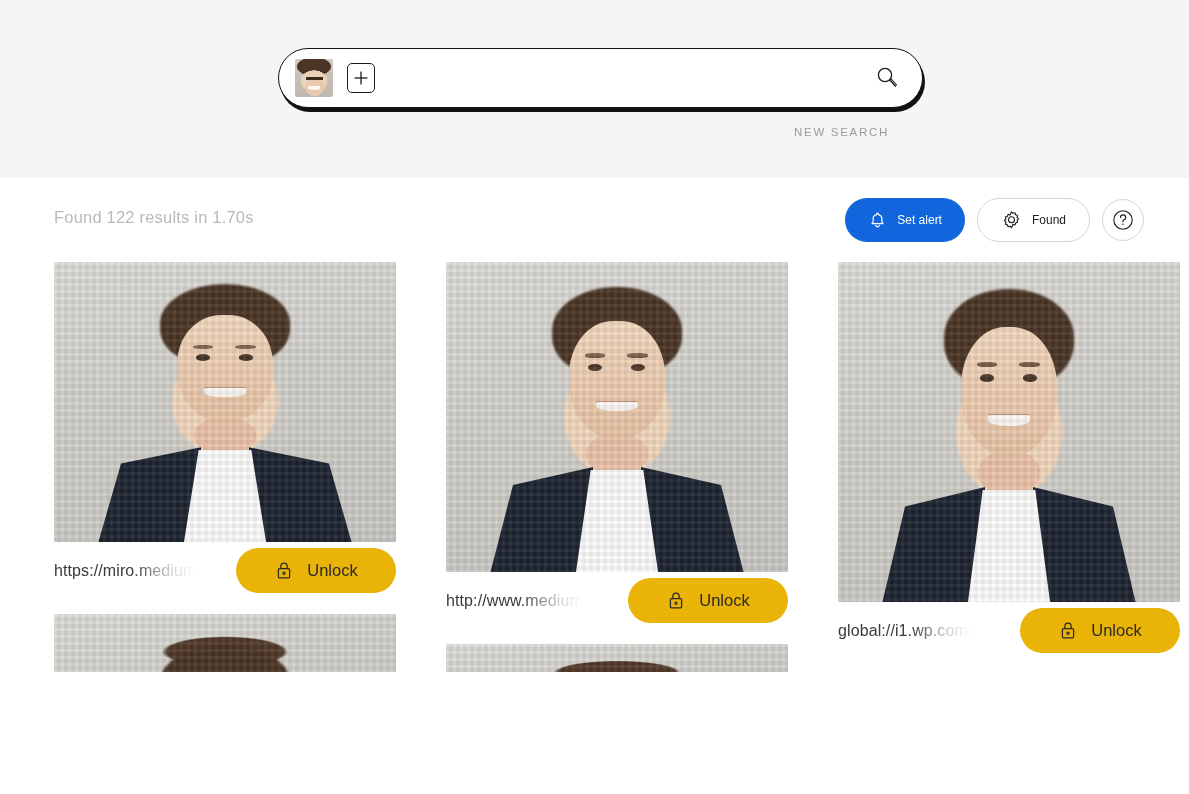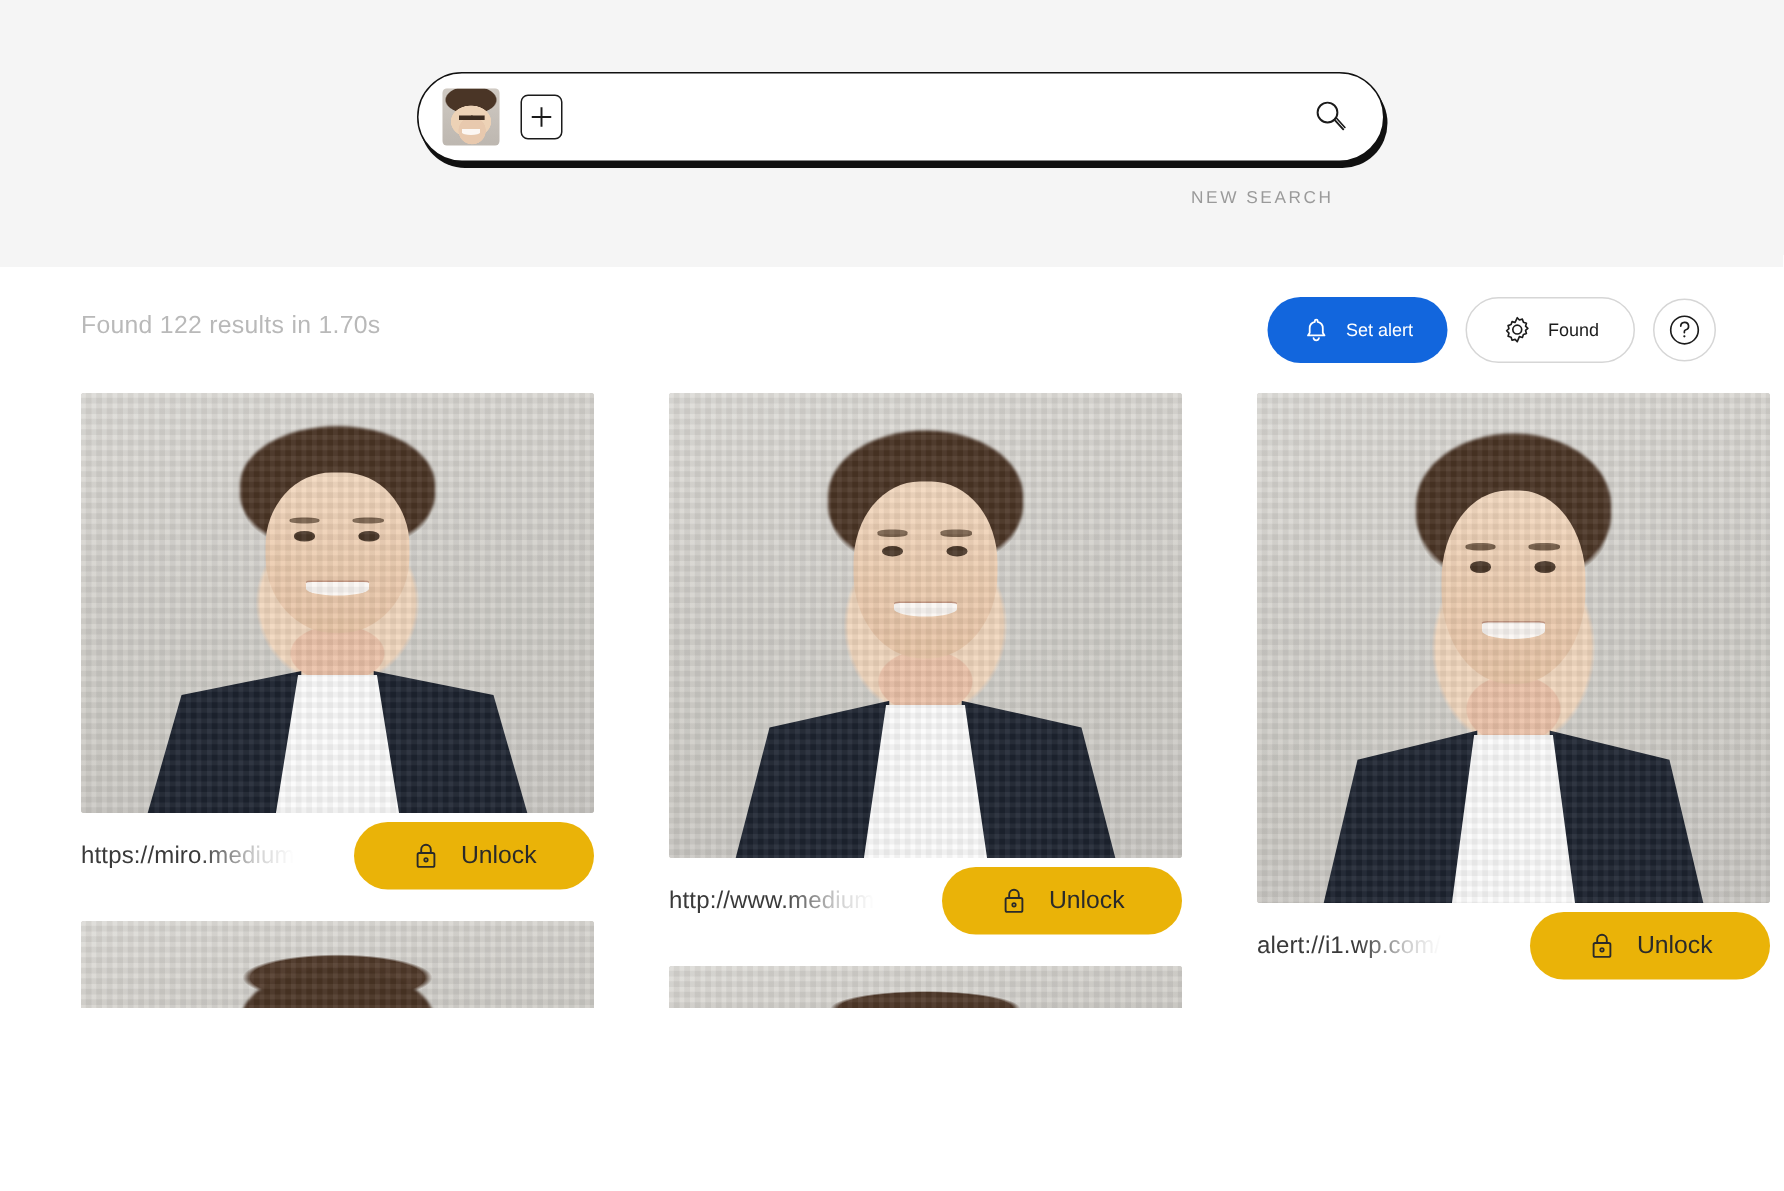--- a/index.html
+++ b/index.html
@@ -545,21 +545,21 @@
               <div class="eye-l"></div>
               <div class="eye-r"></div>
               <div class="mouth"></div>
               <div class="jacket-l"></div>
               <div class="jacket-r"></div>
               <div class="shirt"></div>
             </div>
             <div class="pixelate"></div>
           </div>
           <div class="card-footer">
-            <span class="card-url">alert://i1.wp.com/</span>
+            <span class="card-url">global://i1.wp.com/</span>
             <button class="unlock-btn">
               <svg width="20" height="21" viewBox="0 0 20 21">
                 <rect x="4.4" y="8.7" width="11.2" height="9.2" rx="1.1" fill="none" stroke="#2a2a2a" stroke-width="1.25"></rect>
                 <path d="M6.8 8.7V6.4a3.2 3.2 0 0 1 6.4 0v2.3" fill="none" stroke="#2a2a2a" stroke-width="1.25"></path>
                 <circle cx="10" cy="13.2" r="1.15" fill="none" stroke="#2a2a2a" stroke-width="1.15"></circle>
               </svg>
               <span>Unlock</span>
             </button>
           </div>
         </div>

